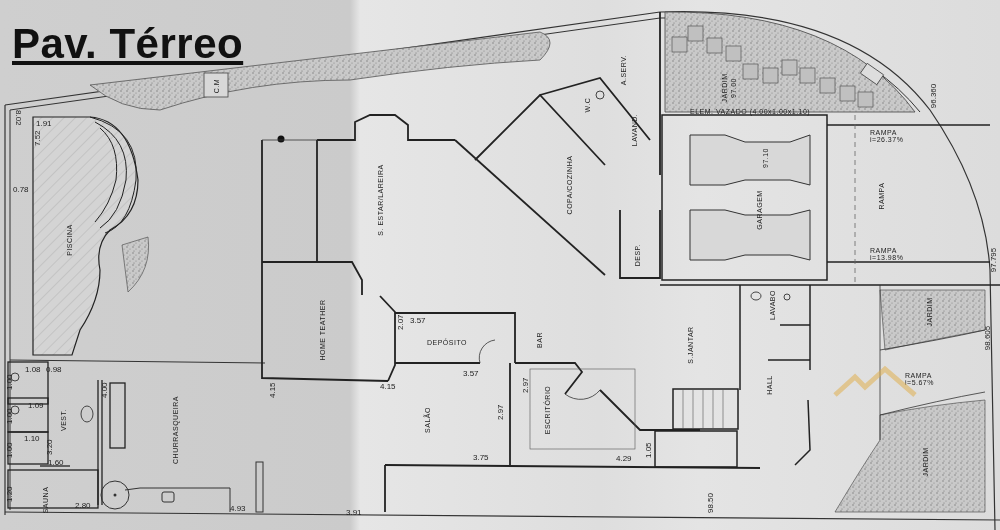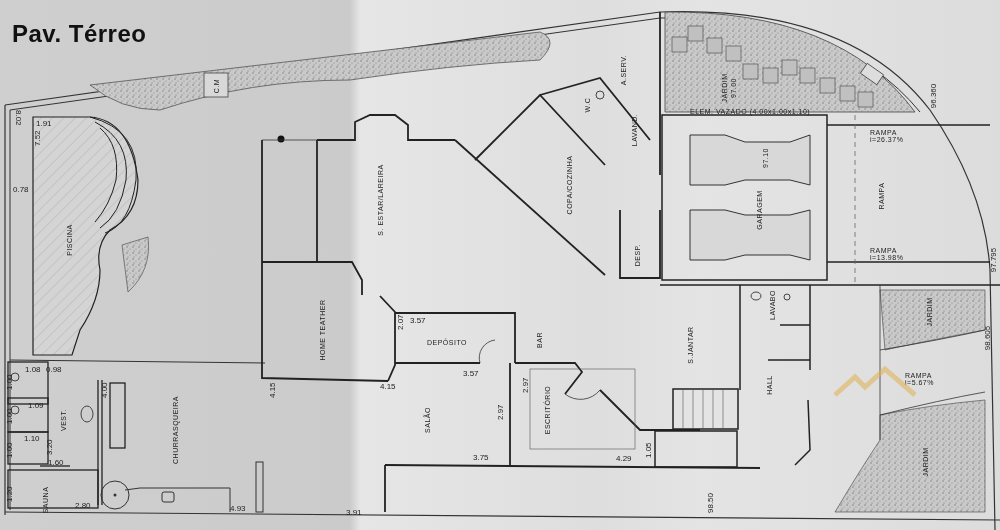--- a/index.html
+++ b/index.html
@@ -1,18 +1,18 @@
 <!DOCTYPE html>
 <html><head>
 <meta charset="utf-8">
 <style>
   html,body{margin:0;padding:0;}
   body{width:1000px;height:530px;overflow:hidden;background:#d9d9d9;font-family:"Liberation Sans",sans-serif;}
   #plan{position:absolute;left:0;top:0;width:1000px;height:530px;}
-  .title{position:absolute;left:12px;top:20px;font-family:"Liberation Sans",sans-serif;font-weight:bold;font-size:24px;color:#111;letter-spacing:0.5px;}
+  .title{position:absolute;left:12px;top:20px;font-family:"Liberation Sans",sans-serif;font-weight:bold;font-size:42px;color:#111;letter-spacing:0.5px;text-decoration:underline;}
   svg text{font-family:"Liberation Sans",sans-serif;fill:#222;}
   .lbl{font-size:7px;letter-spacing:0.5px;}
   .dim{font-size:8px;}
   .watermark{position:absolute;left:830px;top:365px;width:90px;height:40px;opacity:0.55;}
 </style>
 </head>
 <body>
 
 <div id="plan">
 <svg width="1000" height="530" viewBox="0 0 1000 530">

